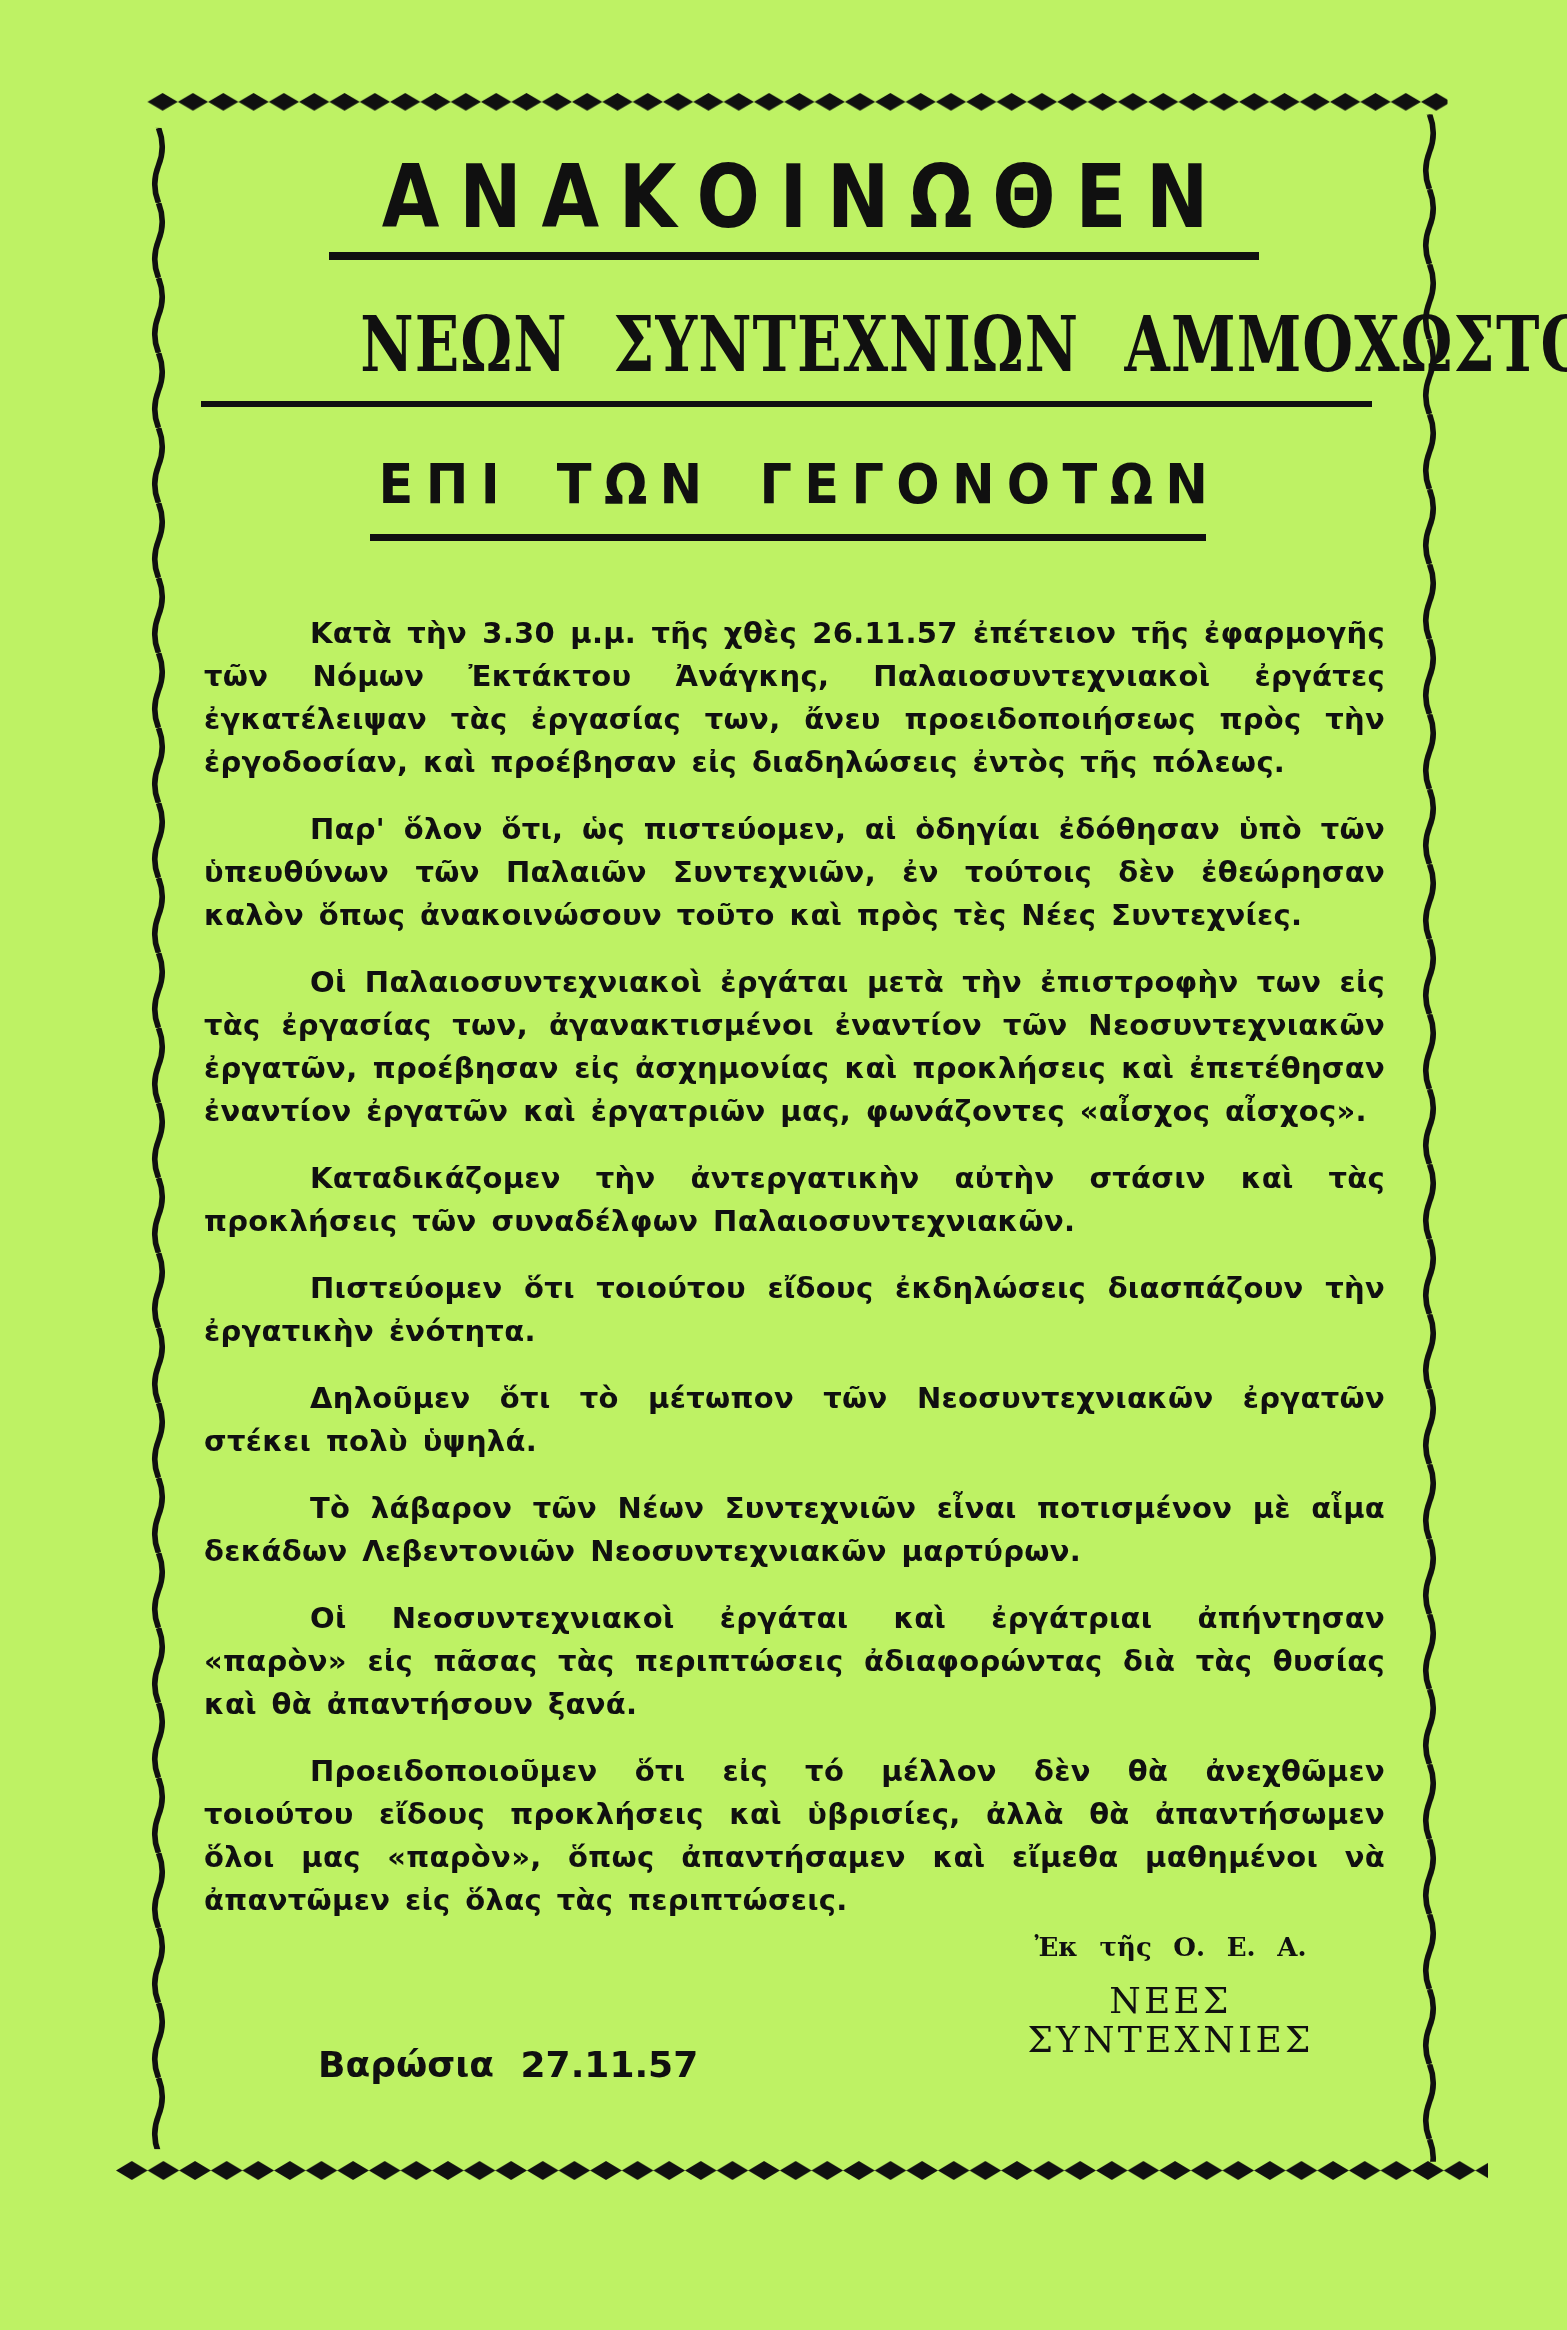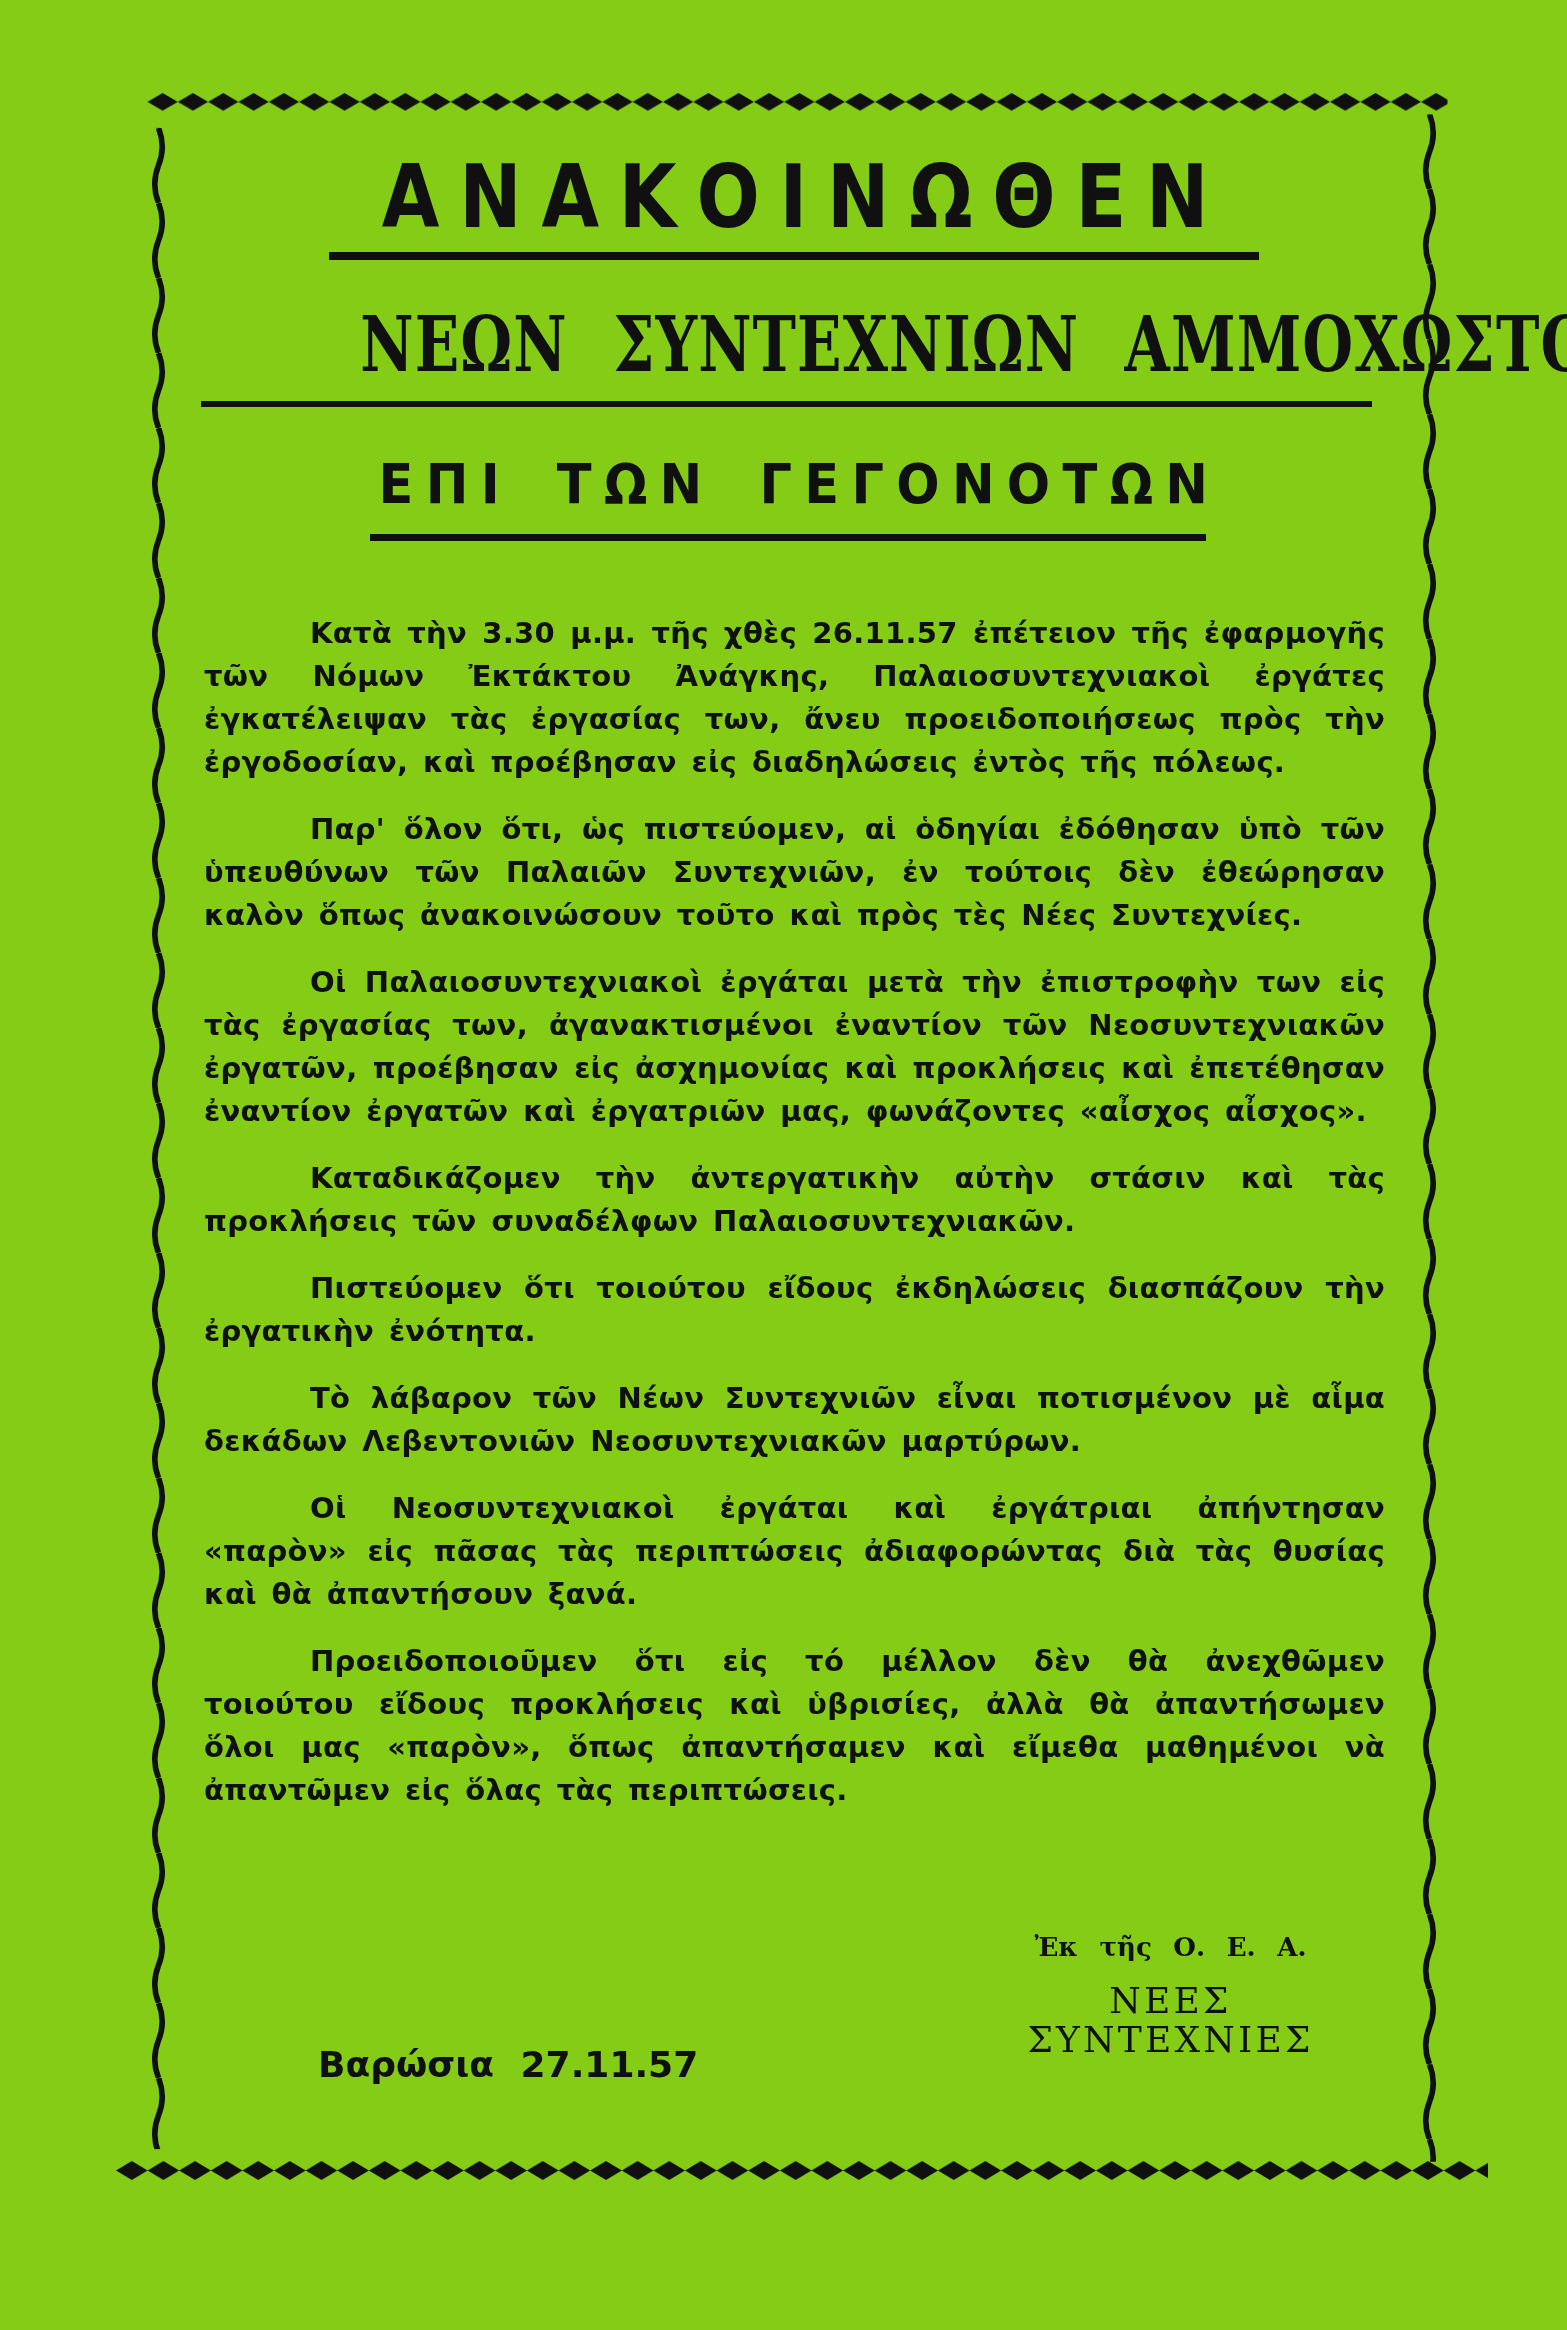--- a/index.html
+++ b/index.html
@@ -12,21 +12,21 @@
     width: 1568px;
     height: 2330px;
     position: relative;
     font-family: "DejaVu Sans", sans-serif;
     color: #101010;
     overflow: hidden;
   }
   .page {
     position: absolute;
     inset: 0;
-    background: #84cc16;
+    background: #bef264;
   }
 
   
   .border { position: absolute; display: block; }
   .border-top    { left: 147px;  top: 93px;  }
   .border-bottom { left: 116px;  top: 2161px; }
   .border-left   { left: 151px;  top: 116px;  }
   .border-right  { left: 1422px; top: 102px;  }
 
   
@@ -201,20 +201,21 @@
   <div class="subject-wrap">
     <span class="subject-text">ΕΠΙ ΤΩΝ ΓΕΓΟΝΟΤΩΝ</span>
   </div>
 
   <div class="body-block">
     <p class="para">Κατὰ τὴν 3.30 μ.μ. τῆς χθὲς 26.11.57 ἐπέτειον τῆς ἐφαρμογῆς τῶν Νόμων Ἐκτάκτου Ἀνάγκης, Παλαιοσυντεχνιακοὶ ἐργάτες ἐγκατέλειψαν τὰς ἐργασίας των, ἄνευ προειδοποιήσεως πρὸς τὴν ἐργοδοσίαν, καὶ προέβησαν εἰς διαδηλώσεις ἐντὸς τῆς πόλεως.</p>
     <p class="para">Παρ' ὅλον ὅτι, ὡς πιστεύομεν, αἱ ὁδηγίαι ἐδόθησαν ὑπὸ τῶν ὑπευθύνων τῶν Παλαιῶν Συντεχνιῶν, ἐν τούτοις δὲν ἐθεώρησαν καλὸν ὅπως ἀνακοινώσουν τοῦτο καὶ πρὸς τὲς Νέες Συντεχνίες.</p>
     <p class="para">Οἱ Παλαιοσυντεχνιακοὶ ἐργάται μετὰ τὴν ἐπιστροφὴν των εἰς τὰς ἐργασίας των, ἀγανακτισμένοι ἐναντίον τῶν Νεοσυντεχνιακῶν ἐργατῶν, προέβησαν εἰς ἀσχημονίας καὶ προκλήσεις καὶ ἐπετέθησαν ἐναντίον ἐργατῶν καὶ ἐργατριῶν μας, φωνάζοντες «αἶσχος αἶσχος».</p>
     <p class="para">Καταδικάζομεν τὴν ἀντεργατικὴν αὐτὴν στάσιν καὶ τὰς προκλήσεις τῶν συναδέλφων Παλαιοσυντεχνιακῶν.</p>
     <p class="para">Πιστεύομεν ὅτι τοιούτου εἴδους ἐκδηλώσεις διασπάζουν τὴν ἐργατικὴν ἐνότητα.</p>
+    <p class="para">Δηλοῦμεν ὅτι τὸ μέτωπον τῶν Νεοσυντεχνιακῶν ἐργατῶν στέκει πολὺ ὑψηλά.</p>
     <p class="para">Τὸ λάβαρον τῶν Νέων Συντεχνιῶν εἶναι ποτισμένον μὲ αἷμα δεκάδων Λεβεντονιῶν Νεοσυντεχνιακῶν μαρτύρων.</p>
     <p class="para">Οἱ Νεοσυντεχνιακοὶ ἐργάται καὶ ἐργάτριαι ἀπήντησαν «παρὸν» εἰς πᾶσας τὰς περιπτώσεις ἀδιαφορώντας διὰ τὰς θυσίας καὶ θὰ ἀπαντήσουν ξανά.</p>
     <p class="para">Προειδοποιοῦμεν ὅτι εἰς τό μέλλον δὲν θὰ ἀνεχθῶμεν τοιούτου εἴδους προκλήσεις καὶ ὑβρισίες, ἀλλὰ θὰ ἀπαντήσωμεν ὅλοι μας «παρὸν», ὅπως ἀπαντήσαμεν καὶ εἴμεθα μαθημένοι νὰ ἀπαντῶμεν εἰς ὅλας τὰς περιπτώσεις.</p>
   </div>
 
   <div class="signature">
     <div class="sig-from">Ἐκ τῆς Ο. Ε. Α.</div>
     <div class="sig-org">ΝΕΕΣ ΣΥΝΤΕΧΝΙΕΣ</div>
   </div>
 

